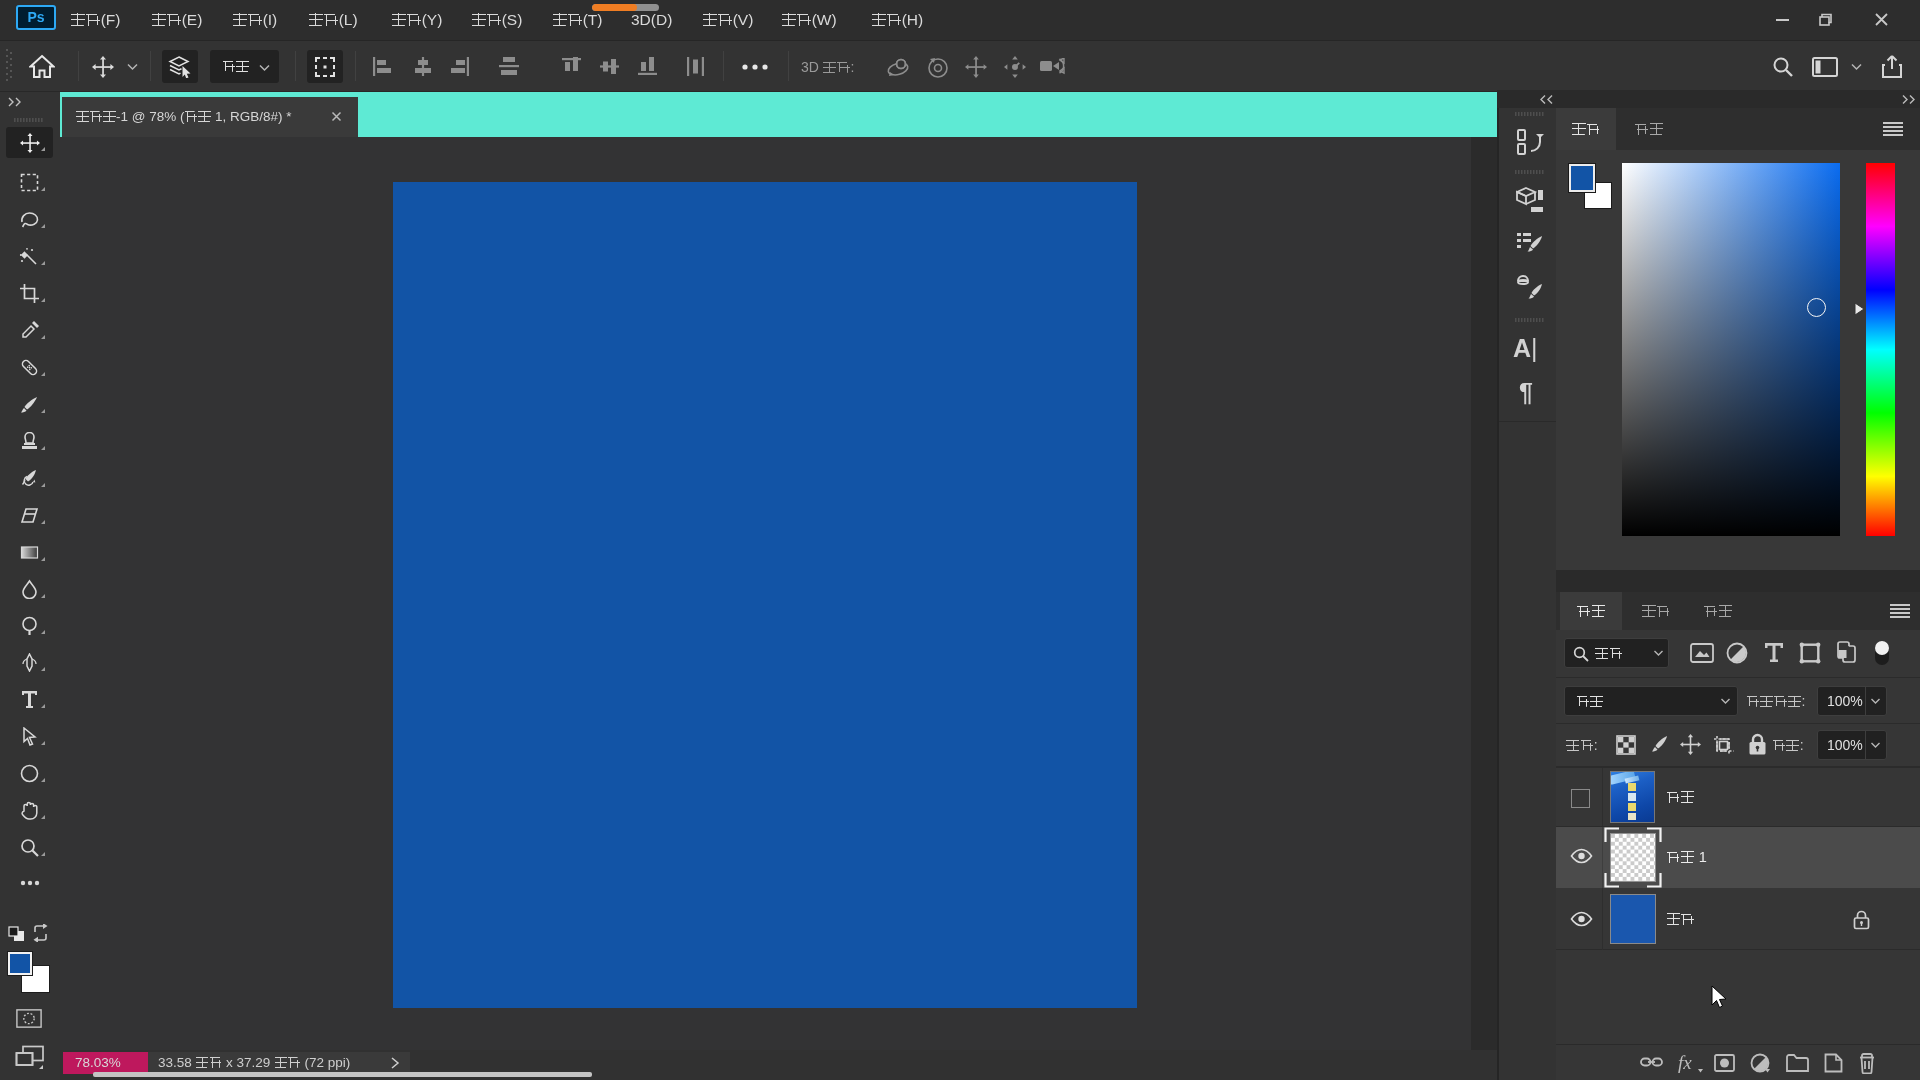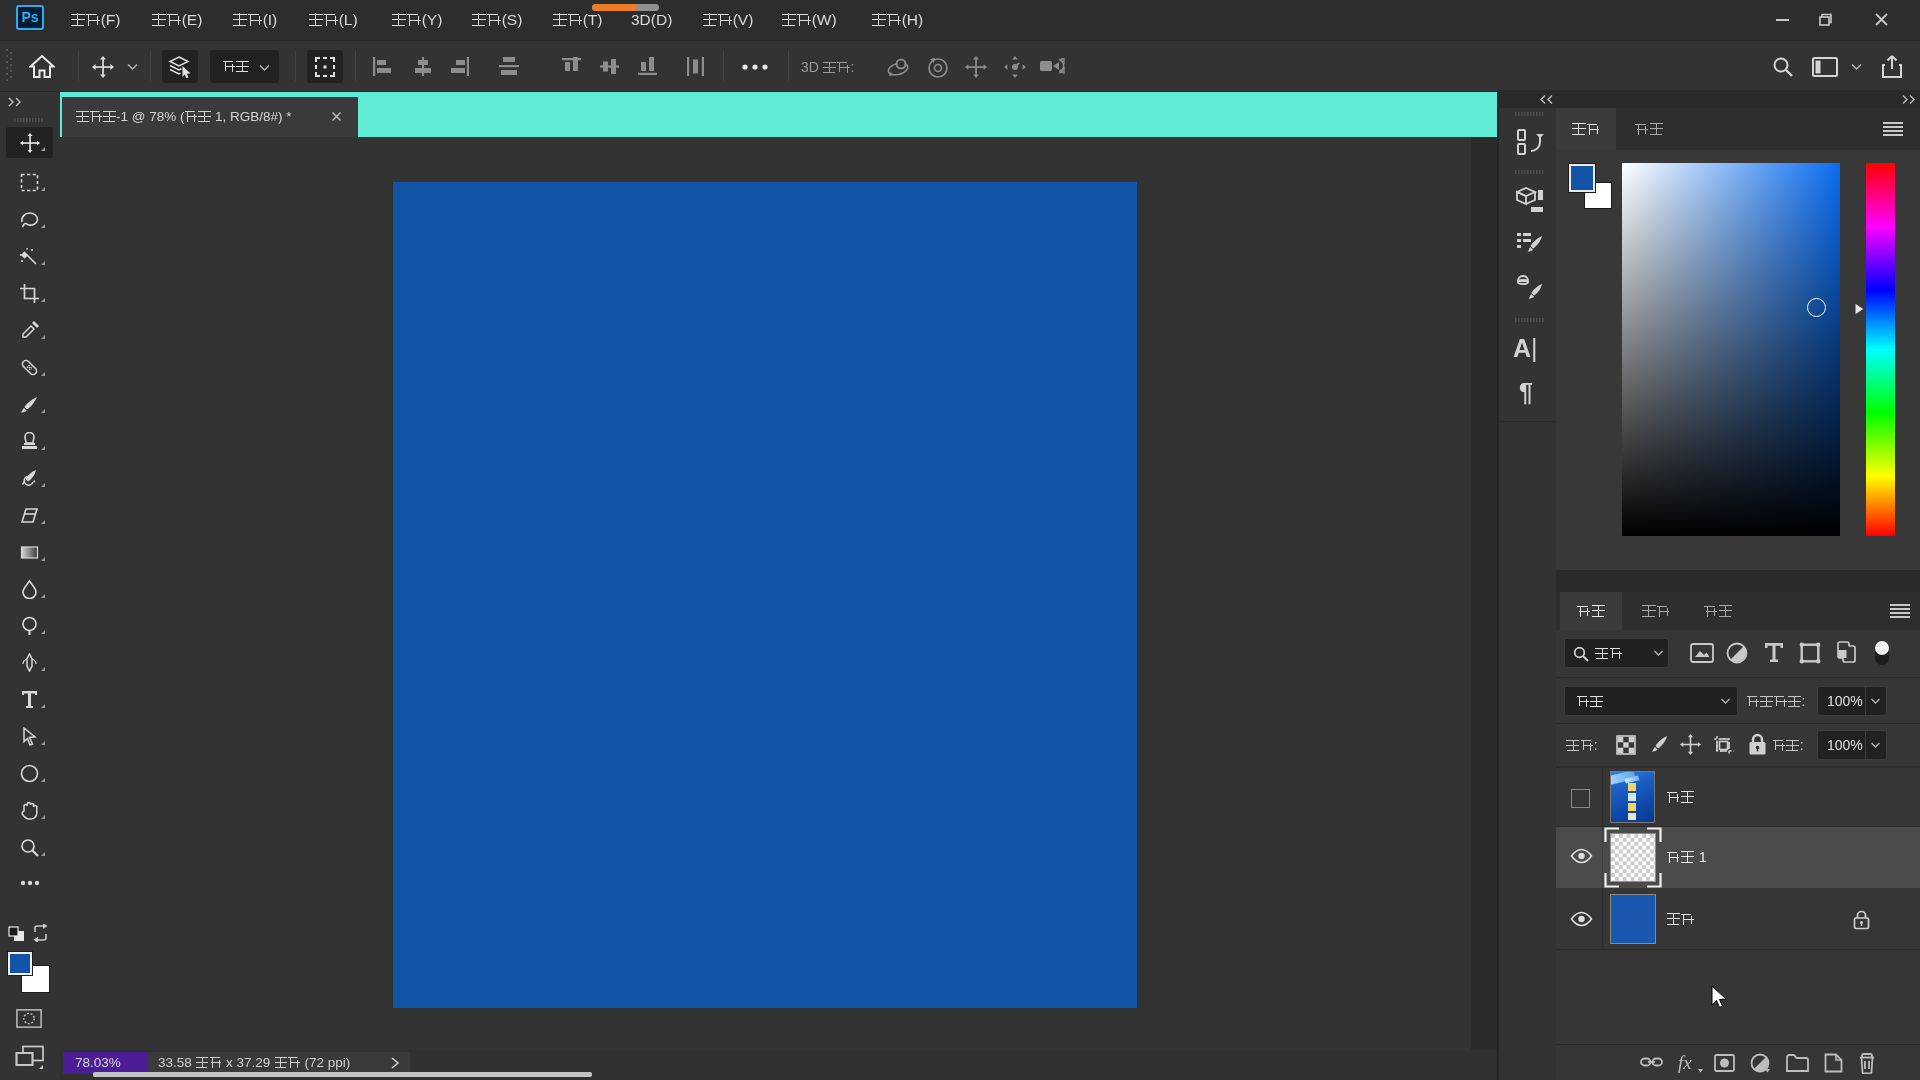--- a/index.html
+++ b/index.html
@@ -12,21 +12,21 @@
 background-position:52% 55%,0 8%,0 50%,10% 92%;}
 .g2{display:inline-block;width:.92em;height:.95em;vertical-align:-0.14em;margin:0 .035em;
 background-image:linear-gradient(currentColor,currentColor),linear-gradient(currentColor,currentColor),linear-gradient(currentColor,currentColor),linear-gradient(currentColor,currentColor);
 background-repeat:no-repeat;
 background-size:1.3px 80%,80% 1.3px,80% 1.3px,1.3px 60%;
 background-position:20% 60%,10% 12%,100% 55%,85% 70%;}
 </style></head>
 <body>
 
 <div class="abs" id="menubar" style="left:0;top:0;width:1920px;height:40px;background:#2d2d2d;">
-  <div class="abs" style="left:16px;top:5px;width:28px;height:25px;background:#001d30;border:2px solid #2da9f5;border-radius:3px;color:#2da9f5;font-size:14px;font-weight:bold;text-align:center;line-height:21px;">Ps</div>
+  <div class="abs" style="left:16px;top:5px;width:40px;height:25px;background:#001d30;border:2px solid #2da9f5;border-radius:3px;color:#2da9f5;font-size:14px;font-weight:bold;text-align:center;line-height:21px;">Ps</div>
   <div class="abs" id="menus" style="left:0;top:0;height:40px;line-height:40px;font-size:15.5px;color:#dadada;white-space:nowrap;">
       <span class="abs" style="left:70px;top:0;"><span class="g"></span><span class="g2"></span>(F)</span>
       <span class="abs" style="left:151px;top:0;"><span class="g"></span><span class="g2"></span>(E)</span>
       <span class="abs" style="left:232px;top:0;"><span class="g"></span><span class="g2"></span>(I)</span>
       <span class="abs" style="left:308px;top:0;"><span class="g"></span><span class="g2"></span>(L)</span>
       <span class="abs" style="left:391px;top:0;"><span class="g"></span><span class="g2"></span>(Y)</span>
       <span class="abs" style="left:471px;top:0;"><span class="g"></span><span class="g2"></span>(S)</span>
       <span class="abs" style="left:552px;top:0;"><span class="g"></span><span class="g2"></span>(T)</span>
       <span class="abs" style="left:631px;top:0;">3D(D)</span>
       <span class="abs" style="left:702px;top:0;"><span class="g"></span><span class="g2"></span>(V)</span>
@@ -448,21 +448,21 @@
     <div class="abs" style="left: 41px; top: 723px; width: 0px; height: 0px; border-left: 4.5px solid transparent; border-bottom: 4.5px solid rgb(154, 154, 154);"></div>
     <div class="abs" style="left: 41px; top: 760px; width: 0px; height: 0px; border-left: 4.5px solid transparent; border-bottom: 4.5px solid rgb(154, 154, 154);"></div>
   </div>
 
 <div class="abs" id="canvas" style="left:60px;top:137px;width:1411px;height:913px;background:#333334;">
   <div class="abs" style="left:333px;top:45px;width:744px;height:826px;background:#1254a6;"></div>
 </div>
 <div class="abs" id="vgutter" style="left:1471px;top:137px;width:26px;height:913px;background:#2b2b2b;"></div>
 
 <div class="abs" id="statusbar" style="left:60px;top:1050px;width:1437px;height:30px;background:#313131;color:#d8d8d8;font-size:13.5px;">
-  <div class="abs" style="left:3px;top:2px;width:85px;height:22px;background:#4c1d95;line-height:22px;"><span style="margin-left:12px;">78.03%</span></div>
+  <div class="abs" style="left:3px;top:2px;width:85px;height:22px;background:#be185d;line-height:22px;"><span style="margin-left:12px;">78.03%</span></div>
   <div class="abs" style="left:88px;top:2px;width:262px;height:22px;background:#3a3a3a;line-height:22px;color:#cfcfcf;">
     <span style="margin-left:10px;">33.58 <span class="g"></span><span class="g2"></span> x 37.29 <span class="g"></span><span class="g2"></span> (72 ppi)</span>
     <svg class="abs" style="left:242px;top:4px;" width="10" height="14" viewBox="0 0 10 14">
         <path d="M2 2 l6 5 -6 5" stroke="#cfcfcf" stroke-width="1.5" fill="none"></path>
       </svg>
   </div>
   <div class="abs" style="left:33px;top:22px;width:499px;height:5px;background:#c4c4c4;border-radius:2px;"></div>
 </div>
 
 <div class="abs" id="iconstrip" style="left:1497px;top:90px;width:59px;height:990px;background:#333333;border-left:2px solid #252525;">

